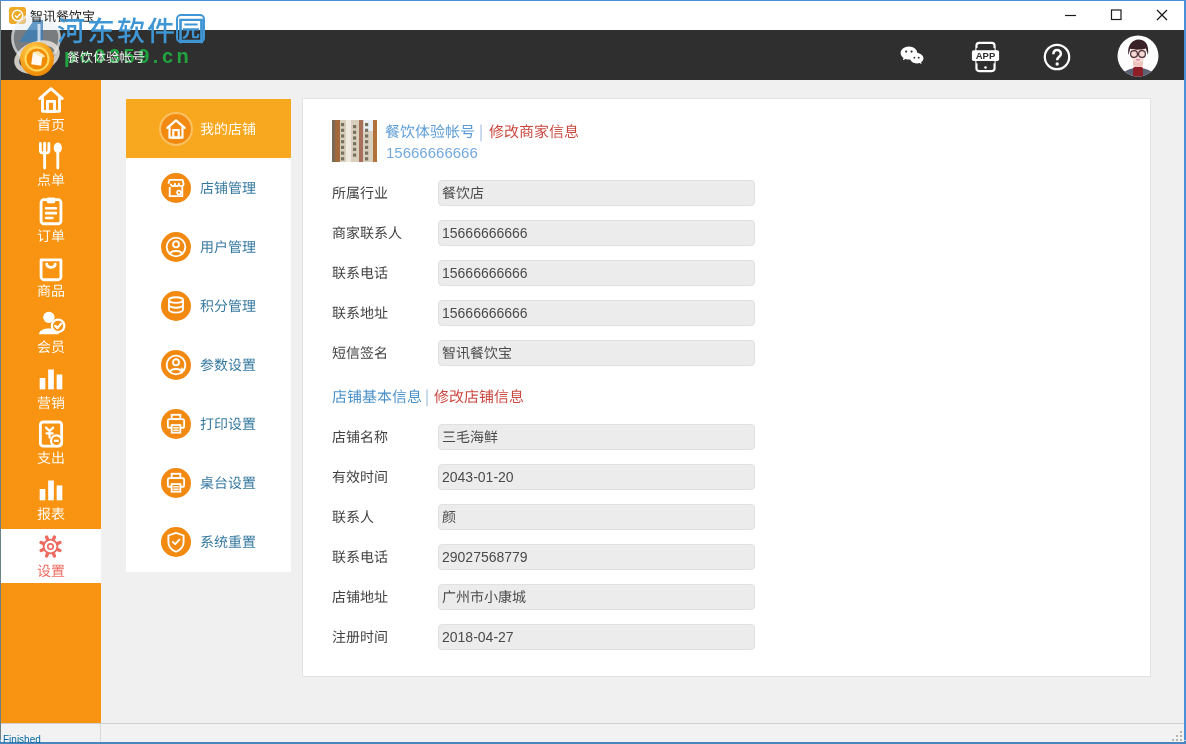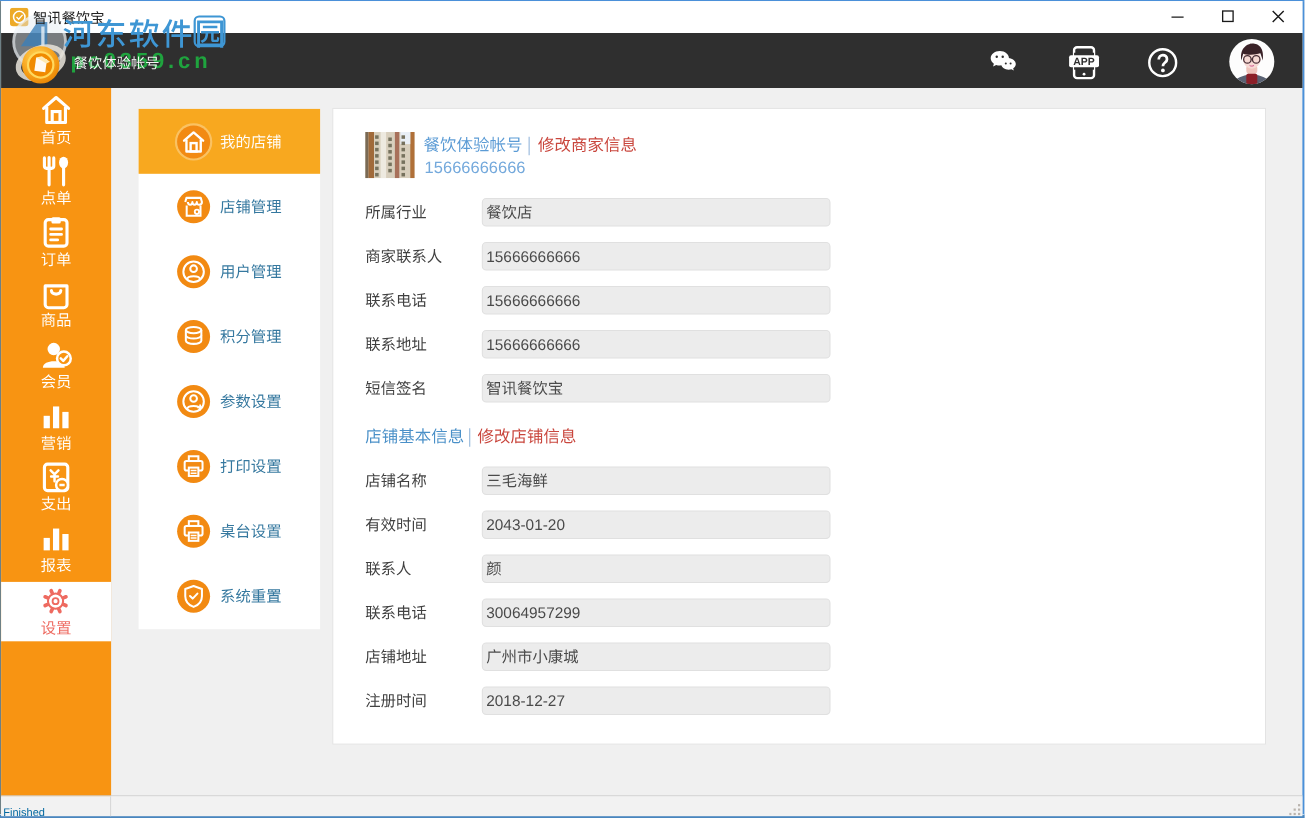--- a/index.html
+++ b/index.html
@@ -75,22 +75,22 @@
 <div class="abs" style="left:438px;top:424px;width:317px;height:26px;background:#ececec;border:1px solid #e0e0e0;border-radius:4px"></div>
 <div class="abs" style="left:438px;top:464px;width:317px;height:26px;background:#ececec;border:1px solid #e0e0e0;border-radius:4px"></div>
 <div class="abs" style="left:438px;top:504px;width:317px;height:26px;background:#ececec;border:1px solid #e0e0e0;border-radius:4px"></div>
 <div class="abs" style="left:438px;top:544px;width:317px;height:26px;background:#ececec;border:1px solid #e0e0e0;border-radius:4px"></div>
 <div class="abs" style="left:438px;top:584px;width:317px;height:26px;background:#ececec;border:1px solid #e0e0e0;border-radius:4px"></div>
 <div class="abs" style="left:438px;top:624px;width:317px;height:26px;background:#ececec;border:1px solid #e0e0e0;border-radius:4px"></div>
 <div class="num" style="left:442px;top:220px;height:26px">15666666666</div>
 <div class="num" style="left:442px;top:260px;height:26px">15666666666</div>
 <div class="num" style="left:442px;top:300px;height:26px">15666666666</div>
 <div class="num" style="left:442px;top:464px;height:26px">2043-01-20</div>
-<div class="num" style="left:442px;top:544px;height:26px">30064957299</div>
-<div class="num" style="left:442px;top:624px;height:26px">2018-12-27</div>
+<div class="num" style="left:442px;top:544px;height:26px">29027568779</div>
+<div class="num" style="left:442px;top:624px;height:26px">2018-04-27</div>
 <div class="abs" style="left:386px;top:144px;font-size:15px;color:#74a9dc">15666666666</div>
 <svg class="abs" style="left:9px;top:12px" width="54" height="54" viewBox="0 0 54 54">
     <circle cx="27" cy="26" r="25" fill="rgba(222,230,238,0.42)"></circle>
     <circle cx="27" cy="26" r="23.5" fill="none" stroke="rgba(245,250,253,0.55)" stroke-width="2.5"></circle>
     <path d="M25 8 L10 30 L24 30 L24 44 L34 44 L34 8 Z M24 30 L24 16" fill="rgba(58,127,184,0.78)"></path>
     <path d="M30 12 L30 40" stroke="rgba(255,255,255,0.7)" stroke-width="3"></path>
   </svg>
 <div class="abs" style="left:64px;top:44.5px;font-size:20px;font-weight:bold;letter-spacing:3.5px;color:#1fa33e">pc0359.cn</div>
 <svg class="abs" style="left:14px;top:36px" width="48" height="48" viewBox="0 0 48 48">
     <defs>

